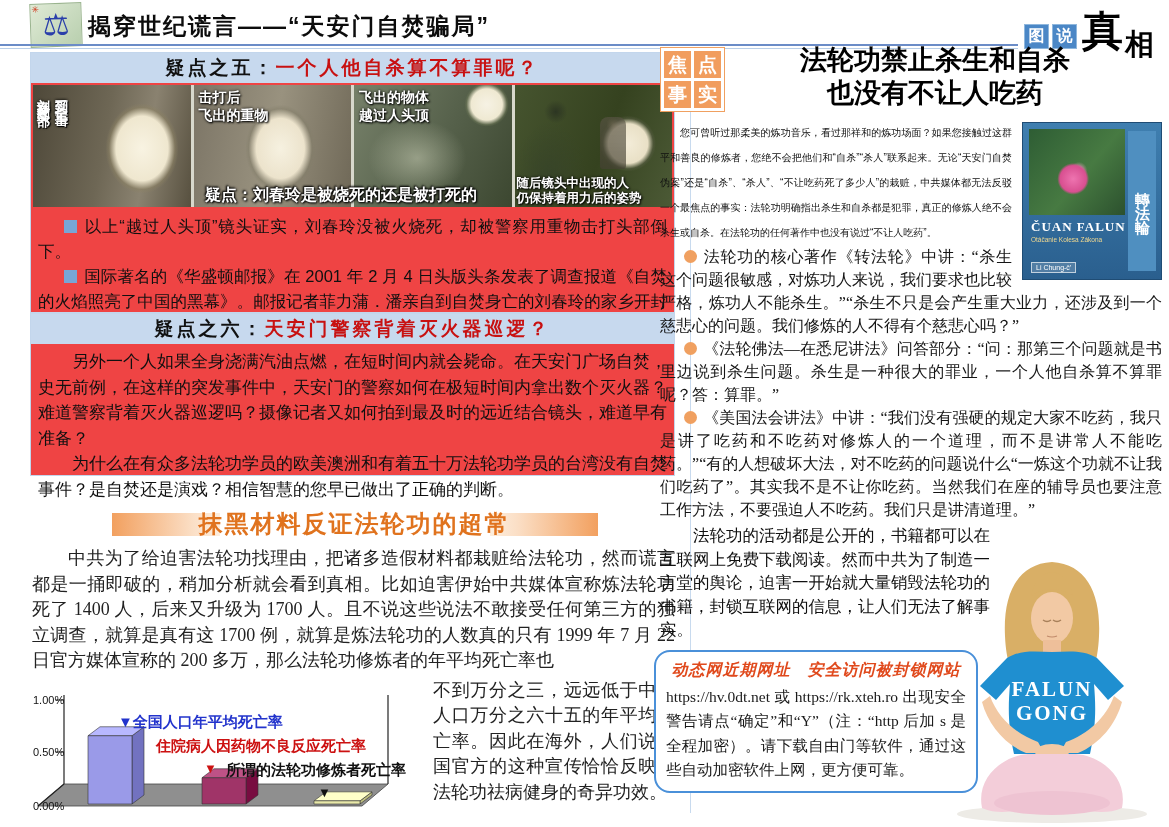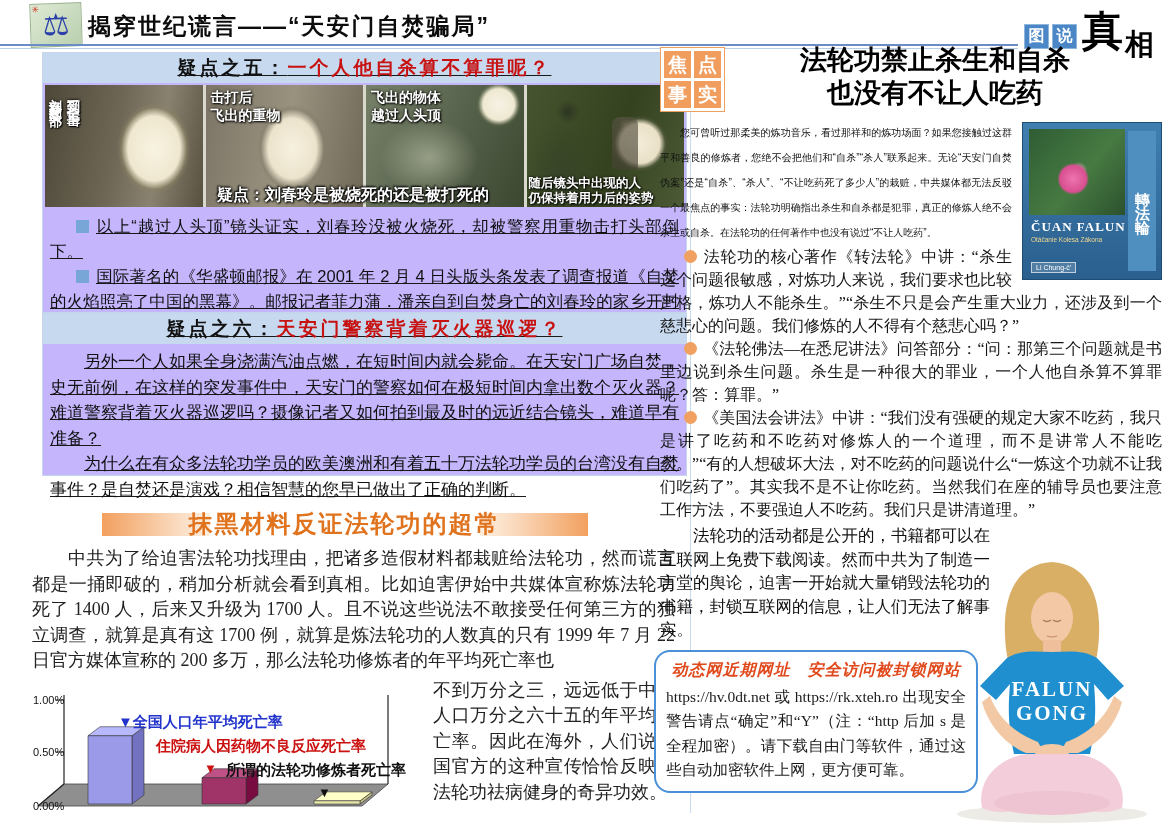--- a/index.html
+++ b/index.html
@@ -17,21 +17,21 @@
   .rule-a{position:absolute;left:0;top:44px;width:1018px;height:2px;background:#6b8cc7;}
   .rule-b{position:absolute;left:0;top:48px;width:1018px;height:1px;background:#b9cfe8;}
   .badge{position:absolute;left:1024px;top:24px;display:flex;gap:3px;}
   .badge-cell{width:23px;height:23px;background:#4b87c6;border:1px solid #8fb7dd;color:#fff;
     font-weight:bold;font-size:16px;display:flex;align-items:center;justify-content:center;}
   .brand-big{position:absolute;left:1082px;top:4px;font-family:"Liberation Serif",serif;font-weight:bold;font-size:41px;color:#000;}
   .brand-small{position:absolute;left:1125px;top:25px;font-family:"Liberation Serif",serif;font-weight:bold;font-size:29px;color:#000;}
   .vdivider{position:absolute;left:690px;top:55px;width:1px;height:758px;background:#c8daee;}
 
   
-  .sec{position:absolute;left:42px;width:645px;border:1px solid #c3d6ec;box-sizing:border-box;background:#c4b5fd;text-decoration:underline;}
+  .sec{position:absolute;left:30px;width:645px;border:1px solid #c3d6ec;box-sizing:border-box;background:#ef4444;}
   .sec5{top:52px;height:261px;}
   .sec6{top:313px;height:163px;}
   .sec-head{height:30px;background:#c7d9ee;display:flex;align-items:center;justify-content:center;
     font-size:19px;font-weight:bold;letter-spacing:3px;color:#111;}
   .sec-head .q{color:#c81111;}
 
   .strip{display:flex;gap:3px;height:122px;margin:2px;position:relative;background:#d8d8cc;}
   .frame{flex:1;position:relative;overflow:hidden;}
   .f1{background:
       radial-gradient(ellipse 50px 62px at 69% 52%, #f8f3e2 0%, #efe7cf 52%, rgba(140,130,100,0.55) 66%, rgba(0,0,0,0) 73%),
@@ -62,21 +62,21 @@
   .flabel-bot{bottom:1px;left:2px;font-size:12.5px;line-height:15px;white-space:nowrap;}
   .strip-caption{position:absolute;left:172px;bottom:1px;color:#fff;font-weight:bold;font-size:16px;
     white-space:nowrap;text-shadow:0 0 3px #000,1px 1px 2px #000,-1px -1px 2px #000;}
   .sec-paras{padding:5px 7px 0 7px;font-size:16.5px;line-height:25px;text-align:justify;color:#101010;}
   .bpara{margin:0;}
   .sq{display:inline-block;width:13px;height:13px;background:#78a6d6;margin:0 7px 0 26px;vertical-align:-1px;}
   .sec6-paras{padding:5px 7px 0 7px;font-size:17px;line-height:25.5px;text-align:justify;color:#101010;}
   .ipara{margin:0;text-indent:2em;}
 
   
-  .oh{position:absolute;left:22px;top:508px;width:645px;height:32px;}
+  .oh{position:absolute;left:32px;top:508px;width:645px;height:32px;}
   .oh-block{position:absolute;top:5px;width:108px;height:23px;}
   .oh-left{left:80px;background:linear-gradient(90deg,#f2a05f,#fbdfc6 75%,#fdeede);}
   .oh-right{left:458px;background:linear-gradient(270deg,#f2a05f,#fbdfc6 75%,#fdeede);}
   .oh-text{position:absolute;left:0;right:0;top:0;text-align:center;font-size:24px;font-weight:bold;
     color:#e0731e;letter-spacing:2px;}
 
   
   .sec7{position:absolute;left:32px;top:546px;width:643px;
     font-family:"Liberation Serif",serif;font-size:18px;line-height:25.5px;color:#222;}
   .sec7 .intro{margin:0;text-indent:2em;text-align:justify;}

